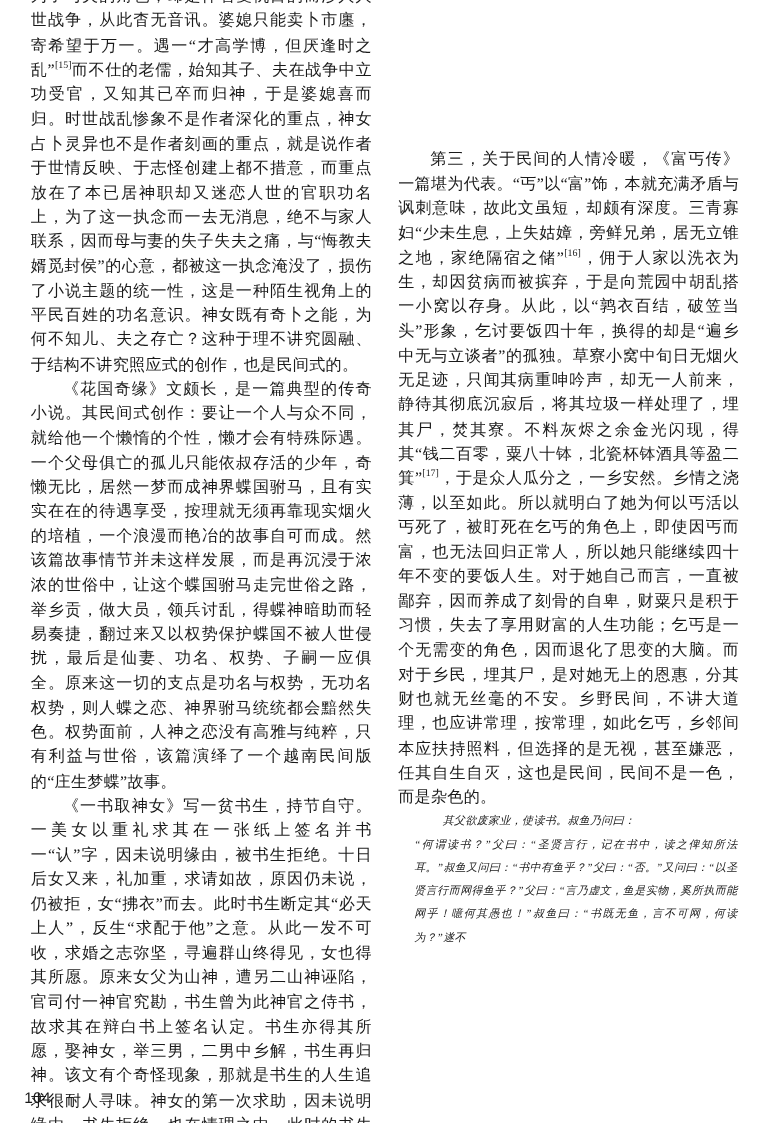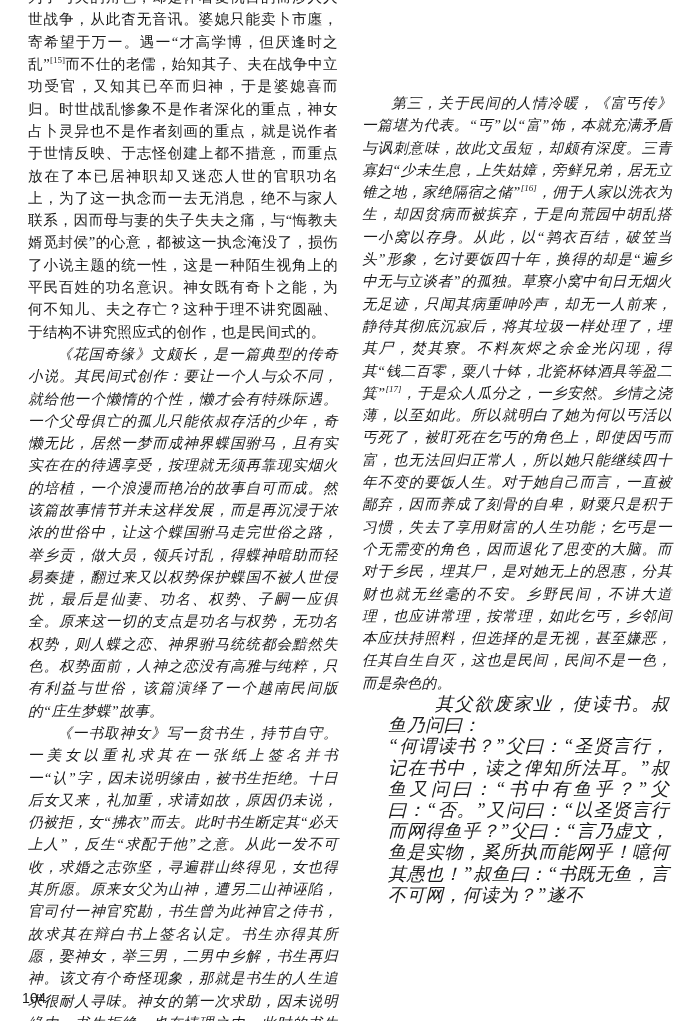--- a/index.html
+++ b/index.html
@@ -38,27 +38,27 @@
     font-size: 14.6px;
     line-height: 22.3px;
     text-align: justify;
     text-justify: inter-character;
     text-indent: 0;
     letter-spacing: 0.02em;
     word-break: break-all;
     -webkit-hyphens: none;
     hyphens: none;
   }
-  p.indent { text-indent: 2em; font-style: italic; }
+  p.indent { text-indent: 2em; }
 
   p.quote {
     margin: 0;
     padding-left: 1.45em;
     padding-right: 0.15em;
-    font-size: 18px;
+    font-size: 10px;
     line-height: 21.2px;
     text-align: justify;
     text-justify: inter-character;
     letter-spacing: 0.03em;
     word-break: break-all;
     font-family: "Liberation Serif", "DejaVu Serif", serif;
     font-style: italic;
     color: #1a1a1a;
   }
   p.quote.first { text-indent: 2.6em; }

